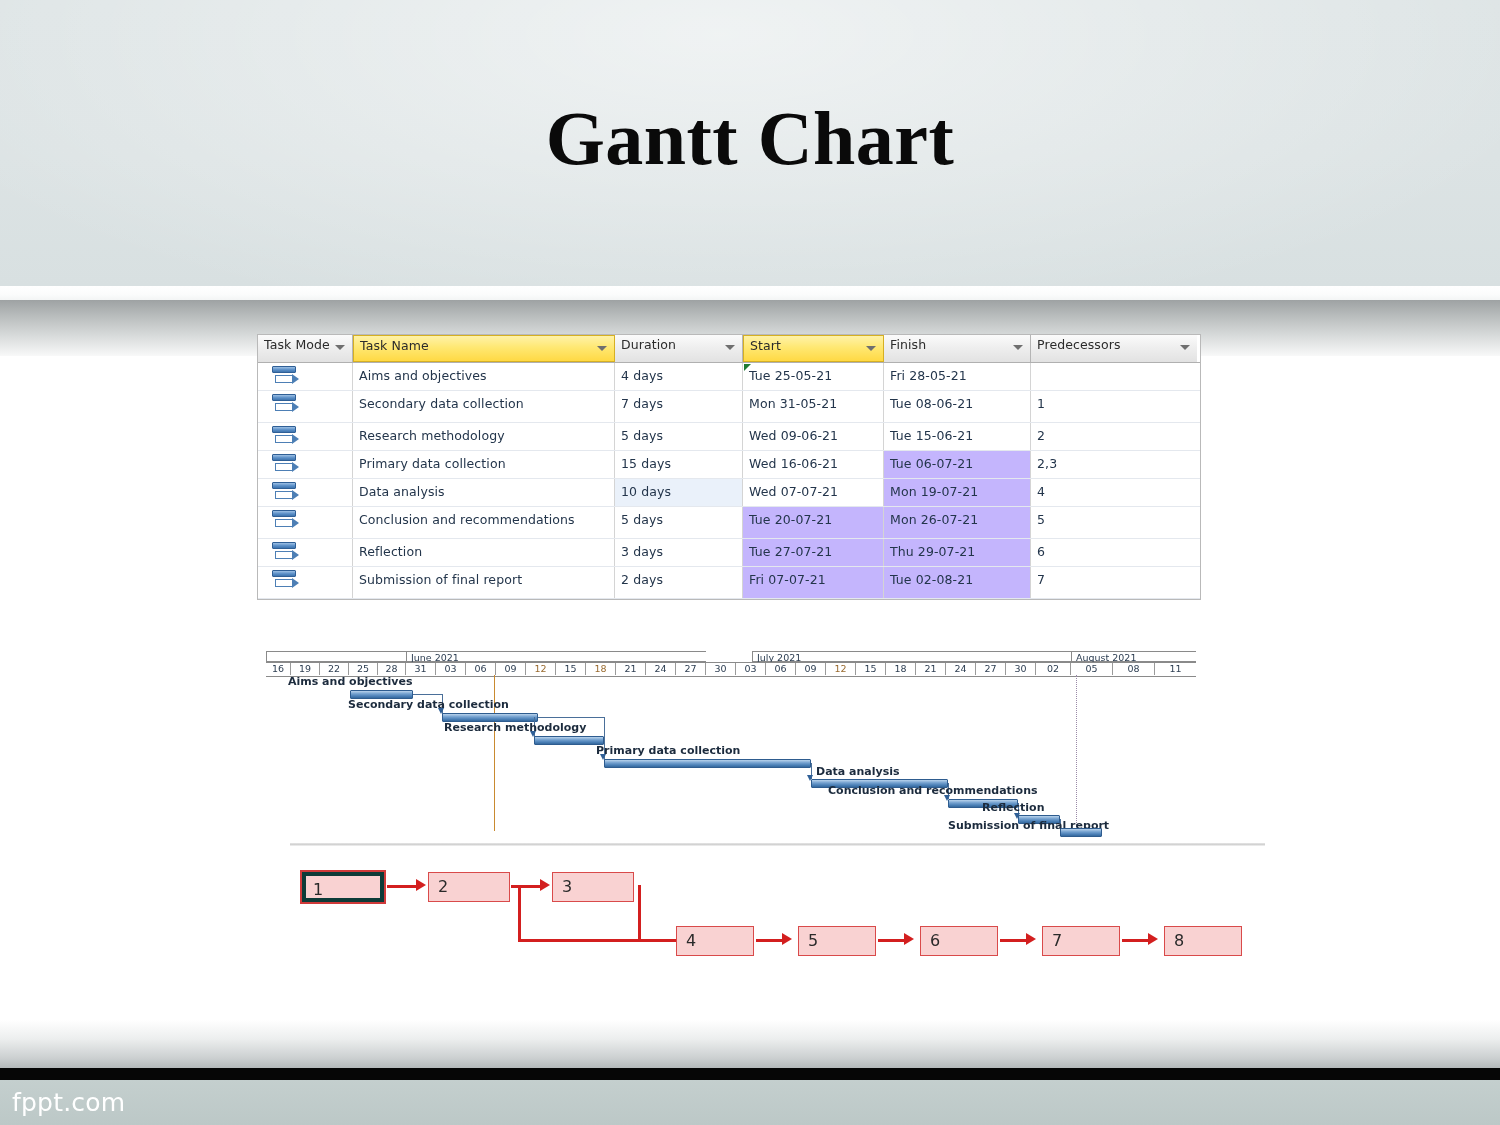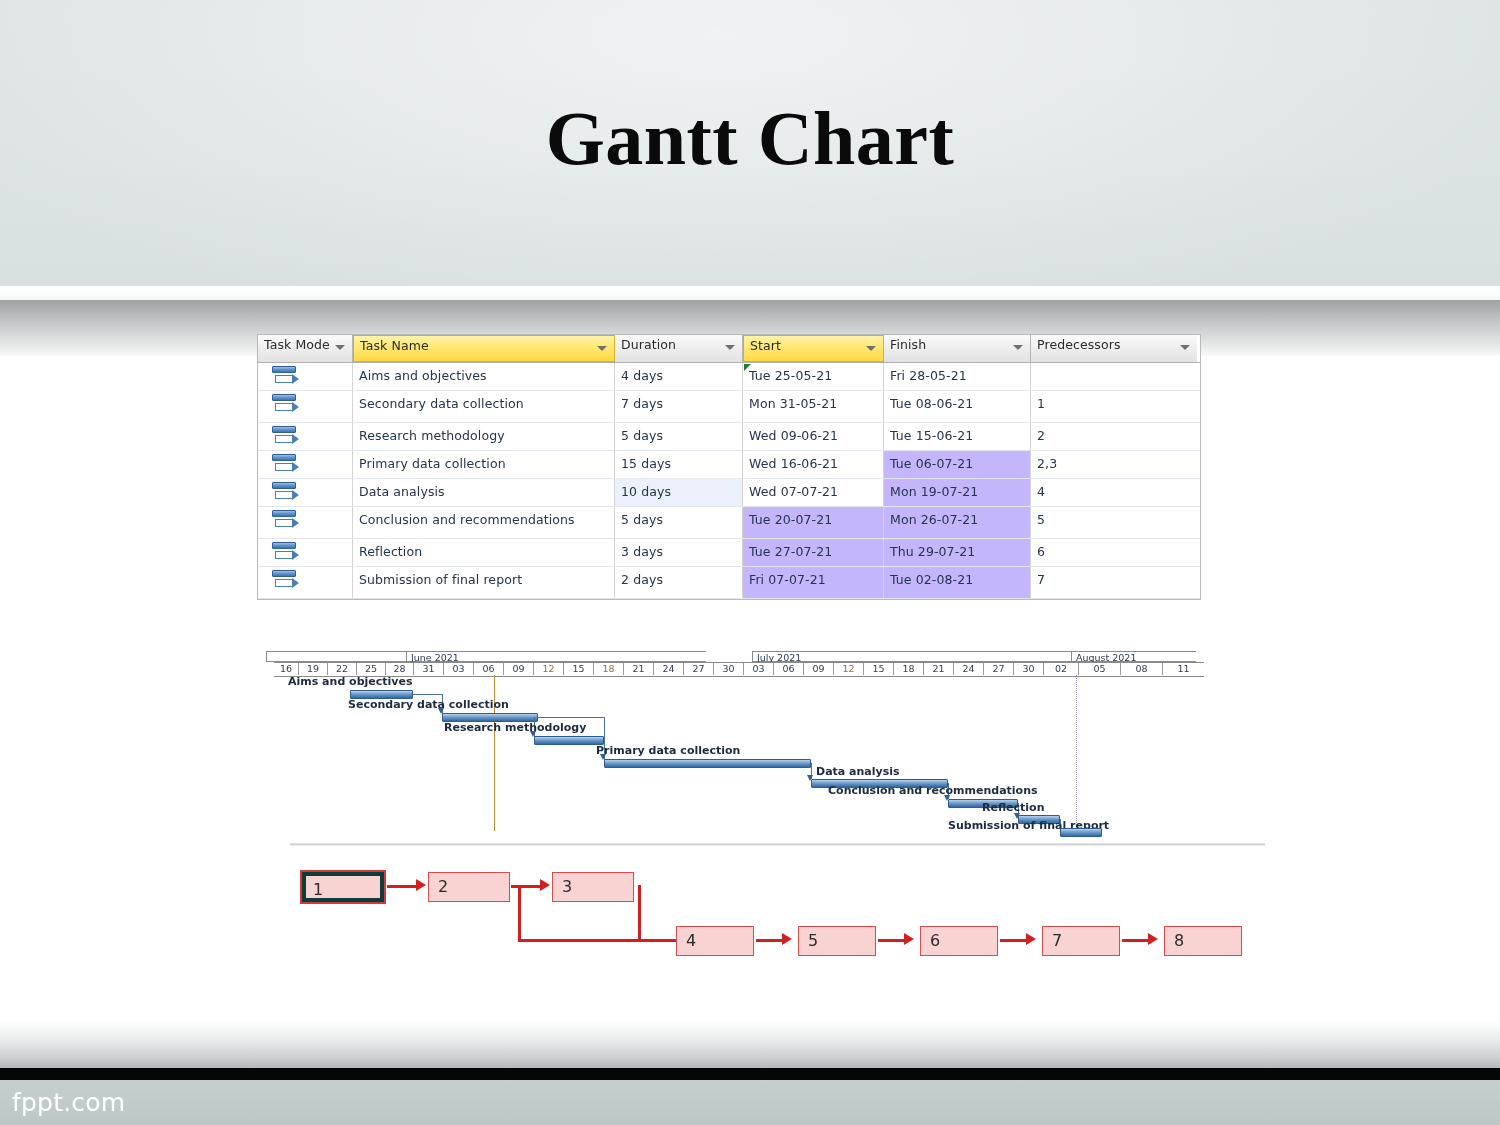--- a/index.html
+++ b/index.html
@@ -111,21 +111,21 @@
   
   .gantt{position:absolute;left:266px;top:651px;width:930px;height:180px;}
   .gantt-scale{position:relative;height:24px;width:930px;}
   .gm{
     position:absolute;top:0;height:11px;border-left:1px solid #8a8a8a;
     border-top:1px solid #8a8a8a;border-bottom:1px solid #8a8a8a;
     font-size:9.5px;color:#2d3e52;font-family:"DejaVu Sans", sans-serif;
     padding-left:4px;box-sizing:border-box;line-height:11px;white-space:nowrap;
     background:#ffffff;
   }
-  .gd-row{position:absolute;left:8px;top:11px;height:13px;width:930px;
+  .gd-row{position:absolute;left:0;top:11px;height:13px;width:930px;
     border-top:1px solid #8a8a8a;border-bottom:1px solid #8a8a8a;background:#ffffff;}
   .gd{
     position:absolute;top:0;height:12px;line-height:12px;text-align:center;
     font-size:9.5px;color:#2d3e52;border-right:1px solid #9a9a9a;
     font-family:"DejaVu Sans", sans-serif;box-sizing:border-box;
   }
   .gd.warm{color:#9a6b2f;}
   .gantt-plot{position:absolute;left:0;top:24px;width:930px;height:156px;}
   .gbar{
     position:absolute;height:9px;border-radius:1px;

